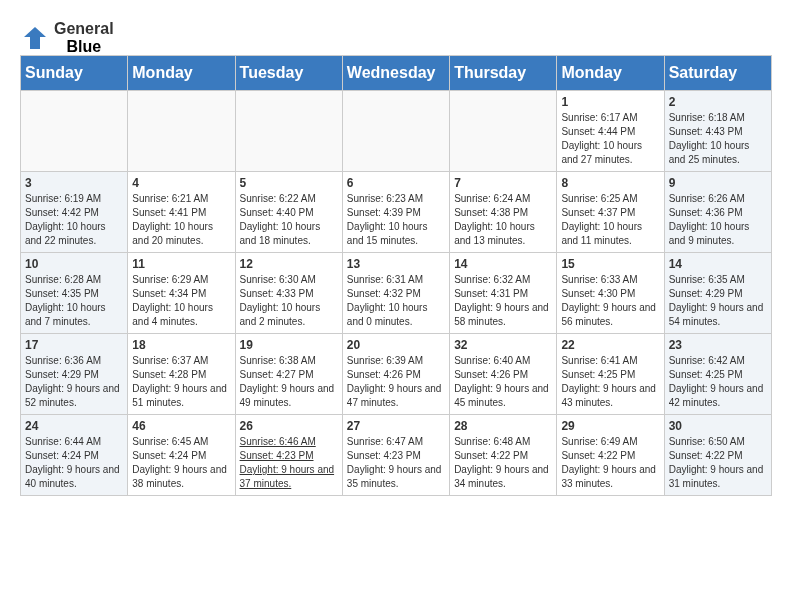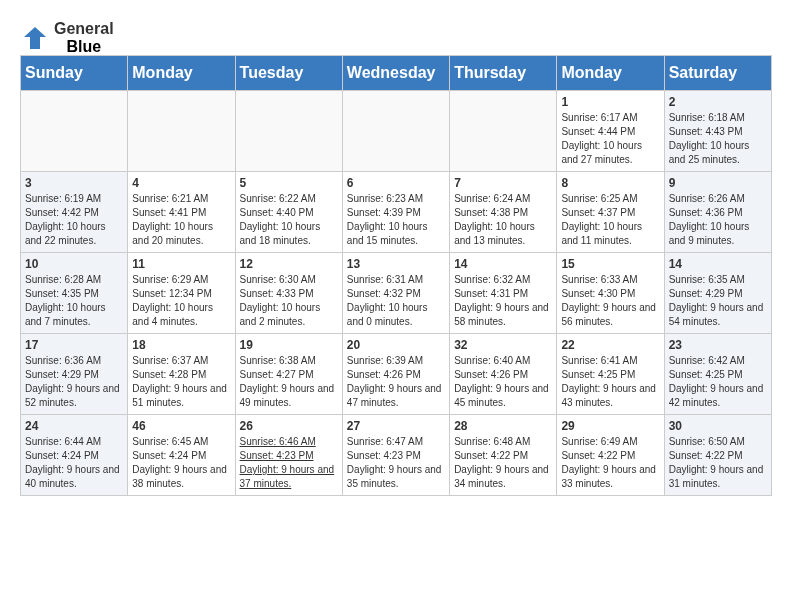--- a/index.html
+++ b/index.html
@@ -186,21 +186,21 @@
       <tr>
         <td class="weekend">
           <div class="day-number">10</div>
           <div class="day-info" style="white-space: pre-line;">Sunrise: 6:28 AM
 Sunset: 4:35 PM
 Daylight: 10 hours and 7 minutes.</div>
         </td>
         <td>
           <div class="day-number">11</div>
           <div class="day-info" style="white-space: pre-line;">Sunrise: 6:29 AM
-Sunset: 12:34 PM
+Sunset: 4:34 PM
 Daylight: 10 hours and 4 minutes.</div>
         </td>
         <td>
           <div class="day-number">12</div>
           <div class="day-info" style="white-space: pre-line;">Sunrise: 6:30 AM
 Sunset: 4:33 PM
 Daylight: 10 hours and 2 minutes.</div>
         </td>
         <td>
           <div class="day-number">13</div>

